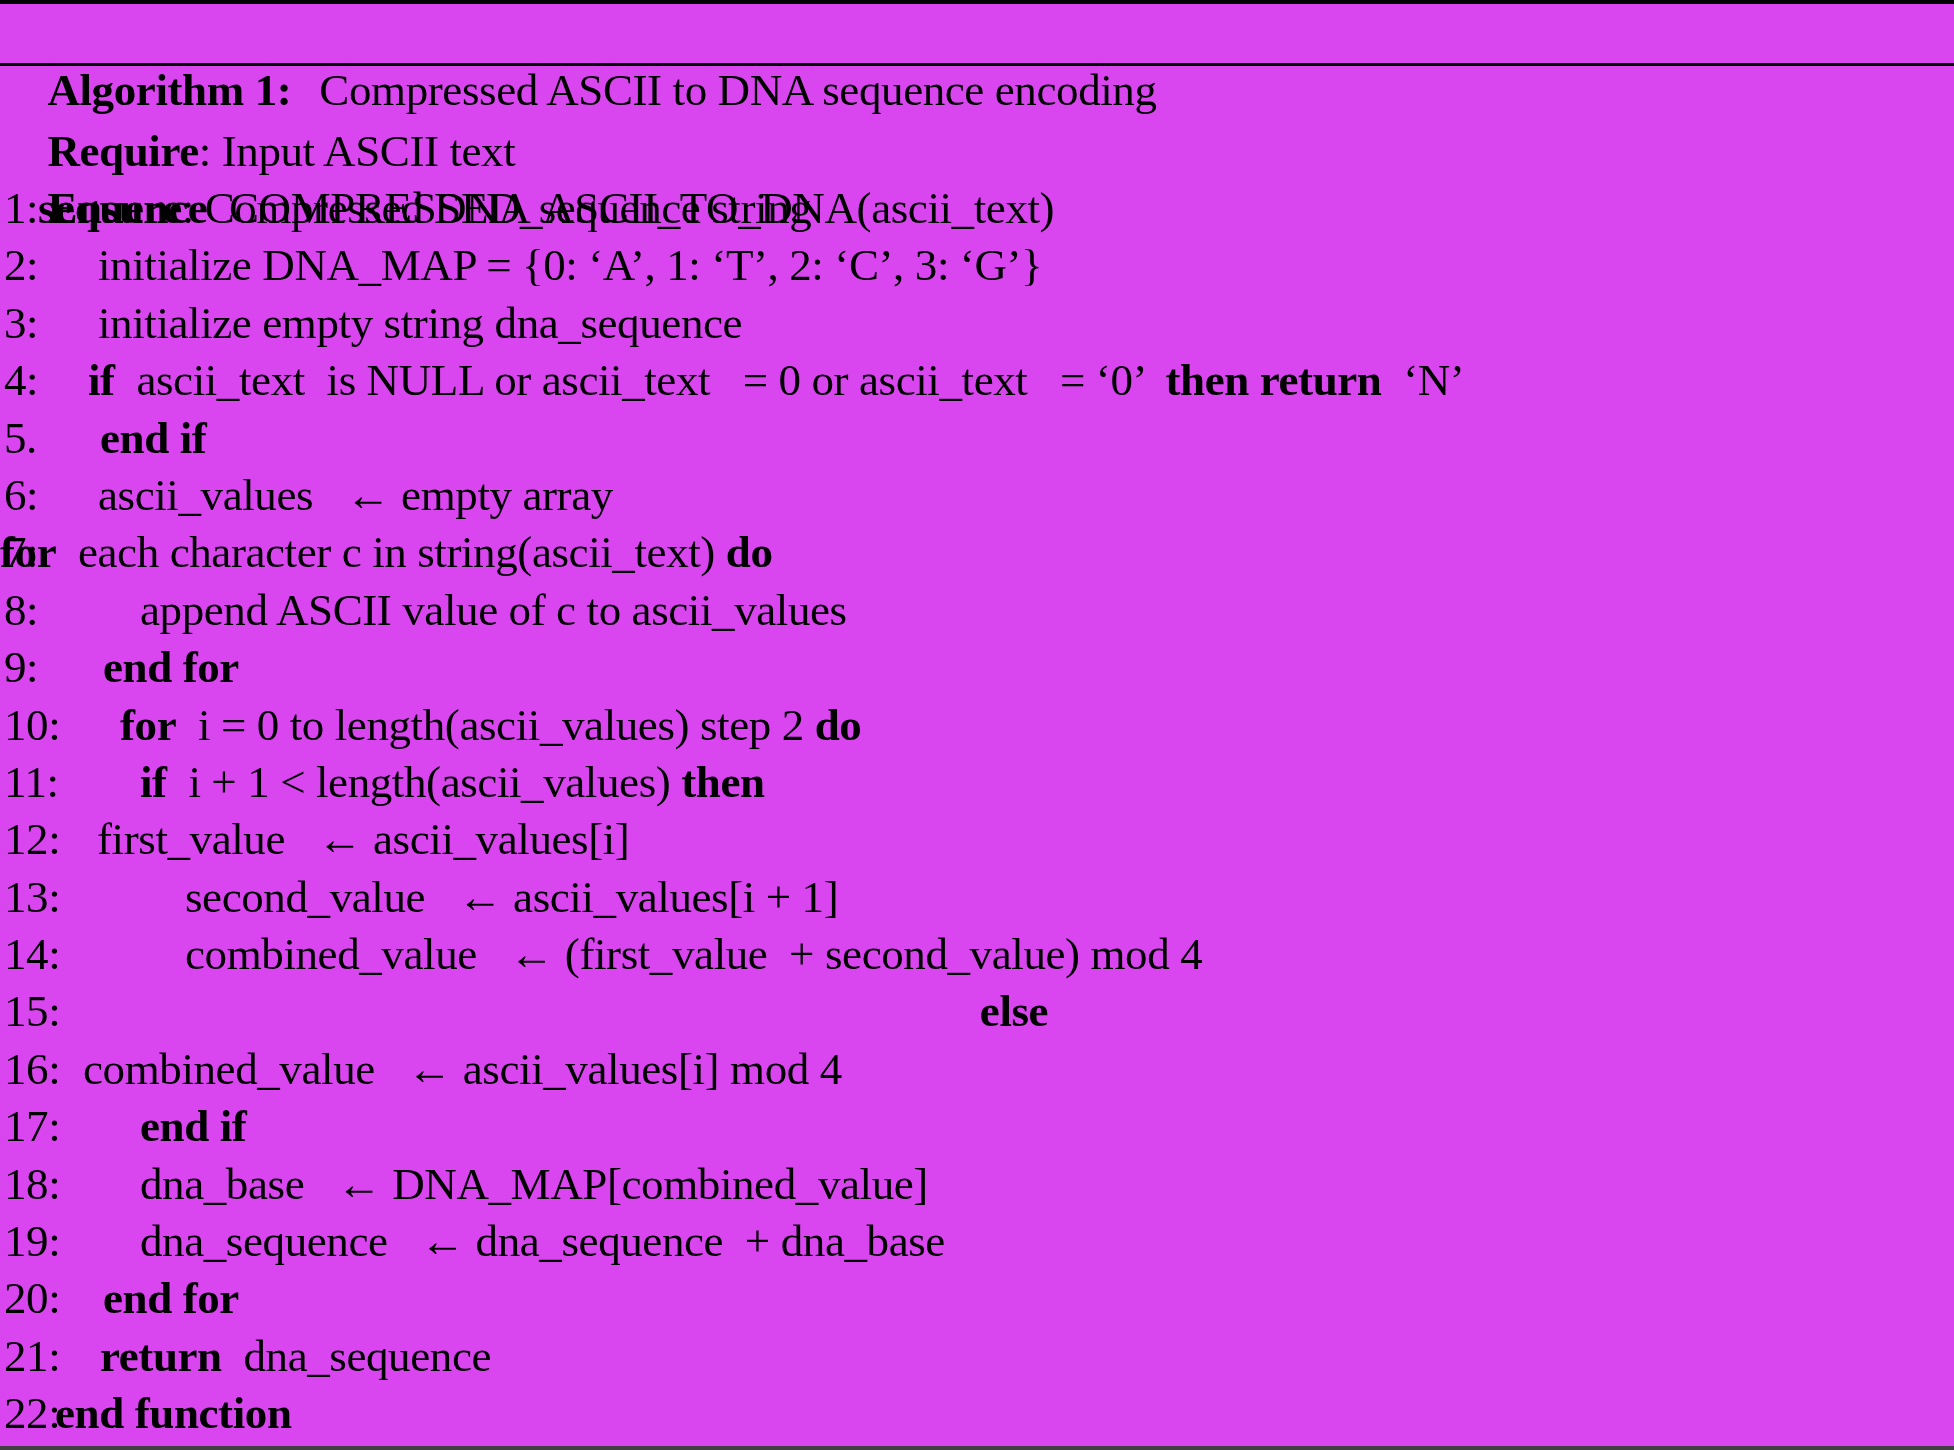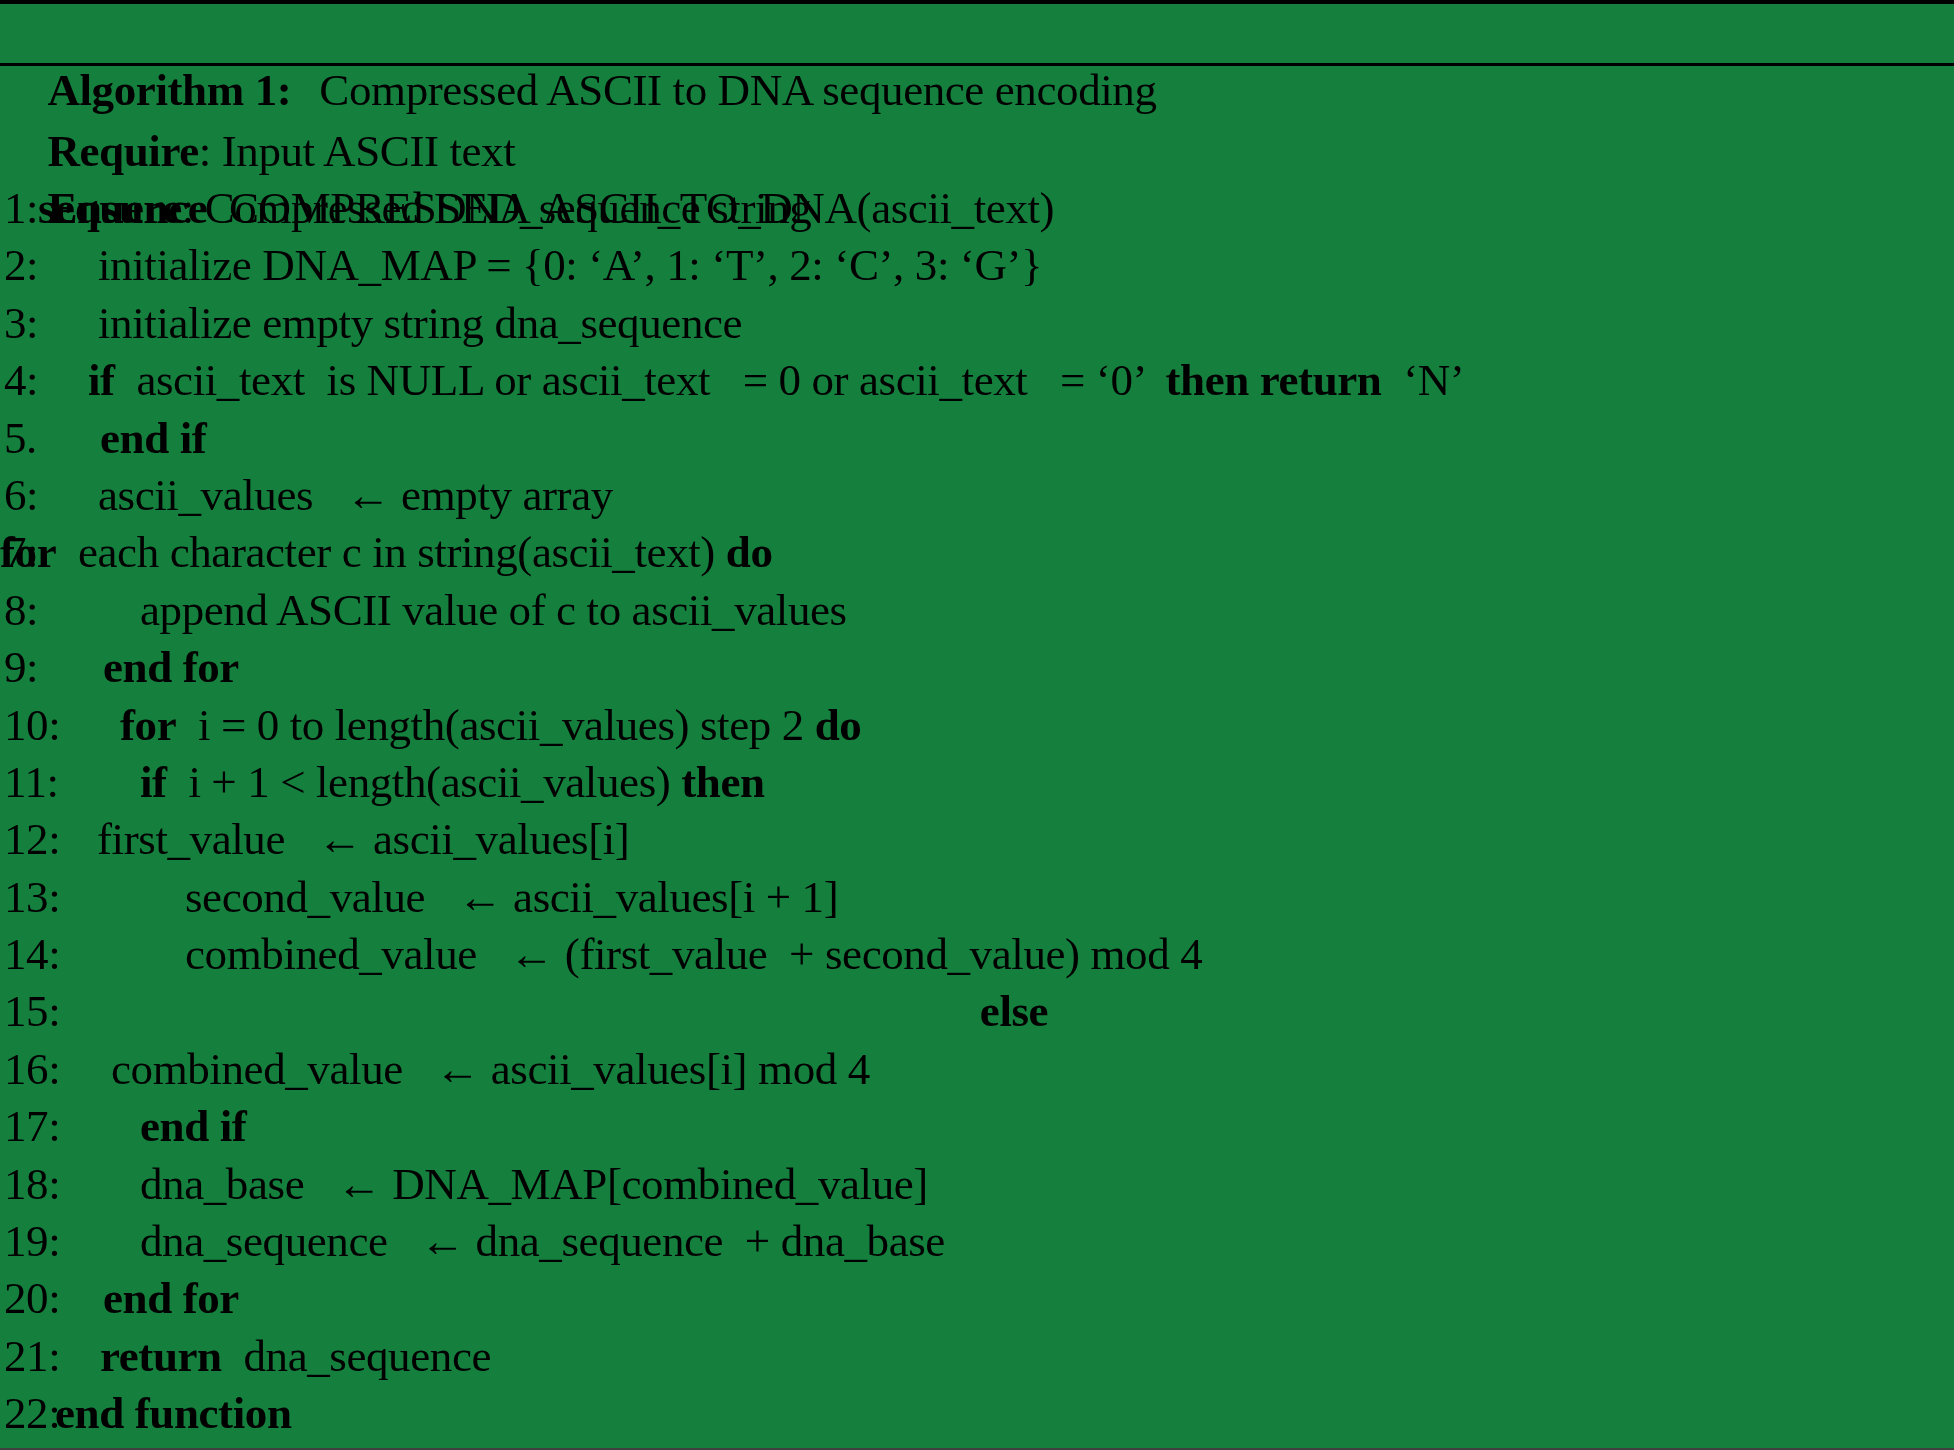--- a/index.html
+++ b/index.html
@@ -1,27 +1,27 @@
 <!DOCTYPE html>
 <html><head>
 <meta charset="utf-8">
 <style>
   html, body { margin: 0; padding: 0; background: #ffffff; }
   .algo {
     position: relative;
     box-sizing: border-box;
     width: 1954px;
     height: 1450px;
-    background: #15803d;
+    background: #d946ef;
     color: #000000;
     font-family: "Liberation Serif", "DejaVu Serif", serif;
     font-size: 45px;
     letter-spacing: -0.4px;
     border-top: 4px solid #000;
-    border-bottom: 2px solid #404040;
+    border-bottom: 4px solid #404040;
     overflow: hidden;
   }
   .algo-header {
     height: 56px;
     line-height: 56px;
     padding: 2px 0 1px 4px;
     border-bottom: 3px solid #000;
     white-space: pre;
   }
   .algo-header .hdr-label { font-weight: bold; }
@@ -73,21 +73,21 @@
       <div class="line"><span class="num">6:</span><span class="content" style="padding-left: 98px;"><span>ascii_values   ← empty array</span></span></div>
       <div class="line"><span class="num">7:</span><span class="content" style=""><span class="kw">for</span><span>  each character c in string(ascii_text) </span><span class="kw">do</span></span></div>
       <div class="line"><span class="num">8:</span><span class="content" style="padding-left: 140px;"><span>append ASCII value of c to ascii_values</span></span></div>
       <div class="line"><span class="num">9:</span><span class="content" style="padding-left: 103px;"><span class="kw">end for</span></span></div>
       <div class="line"><span class="num">10:</span><span class="content" style="padding-left: 120px;"><span class="kw">for</span><span>  i = 0 to length(ascii_values) step 2 </span><span class="kw">do</span></span></div>
       <div class="line"><span class="num">11:</span><span class="content" style="padding-left: 140px;"><span class="kw">if</span><span>  i + 1 &lt; length(ascii_values) </span><span class="kw">then</span></span></div>
       <div class="line"><span class="num">12:</span><span class="content" style="padding-left: 97px;"><span>first_value   ← ascii_values[i]</span></span></div>
       <div class="line"><span class="num">13:</span><span class="content" style="padding-left: 185px;"><span>second_value   ← ascii_values[i + 1]</span></span></div>
       <div class="line"><span class="num">14:</span><span class="content" style="padding-left: 185px;"><span>combined_value   ← (first_value  + second_value) mod 4</span></span></div>
       <div class="line"><span class="num">15:</span><span class="content" style="padding-left: 74px; text-align: center;"><span class="kw">else</span></span></div>
-      <div class="line"><span class="num">16:</span><span class="content" style="padding-left: 111px;"><span>combined_value   ← ascii_values[i] mod 4</span></span></div>
+      <div class="line"><span class="num">16:</span><span class="content" style="padding-left: 83px;"><span>combined_value   ← ascii_values[i] mod 4</span></span></div>
       <div class="line"><span class="num">17:</span><span class="content" style="padding-left: 140px;"><span class="kw">end if</span></span></div>
       <div class="line"><span class="num">18:</span><span class="content" style="padding-left: 140px;"><span>dna_base   ← DNA_MAP[combined_value]</span></span></div>
       <div class="line"><span class="num">19:</span><span class="content" style="padding-left: 140px;"><span>dna_sequence   ← dna_sequence  + dna_base</span></span></div>
       <div class="line"><span class="num">20:</span><span class="content" style="padding-left: 103px;"><span class="kw">end for</span></span></div>
       <div class="line"><span class="num">21:</span><span class="content" style="padding-left: 100px;"><span class="kw">return</span><span>  dna_sequence</span></span></div>
       <div class="line"><span class="num">22:</span><span class="content" style="padding-left: 55px;"><span class="kw">end function</span></span></div>
     </div>
 </div>
 
 </body></html>

